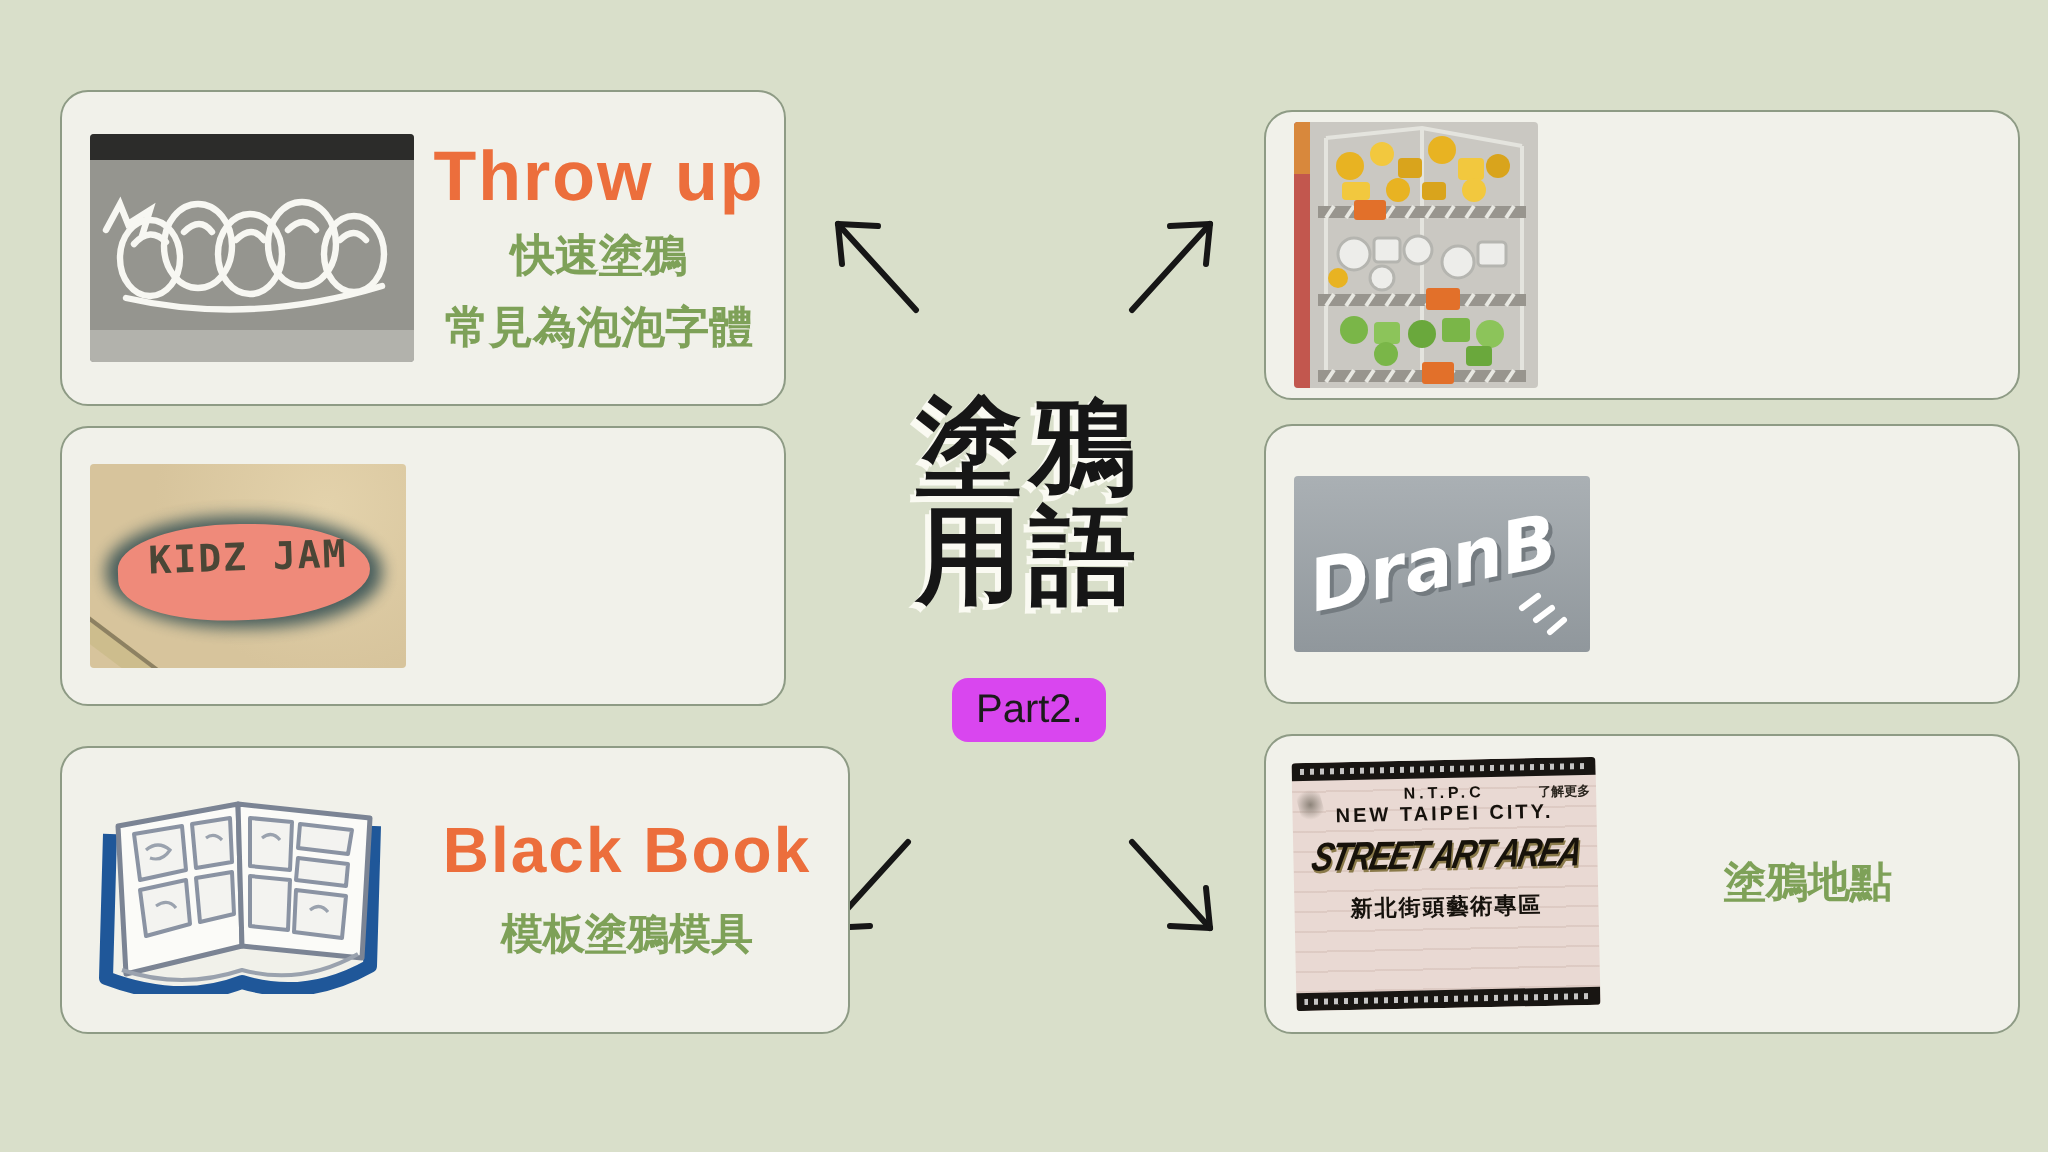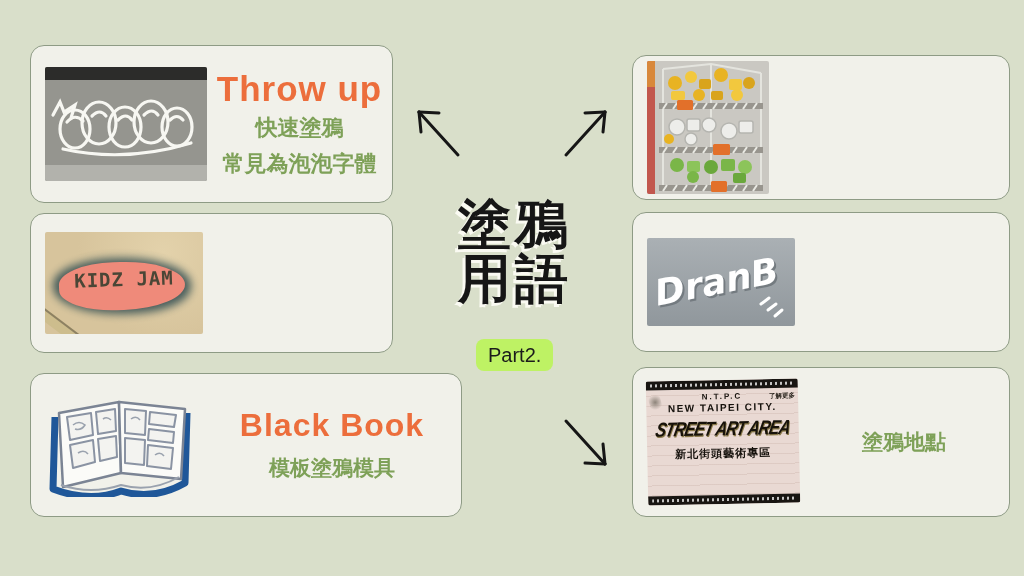--- a/index.html
+++ b/index.html
@@ -26,38 +26,38 @@
   .term{
     color:#ec6e3c;font-weight:bold;font-size:32px;line-height:1;
     letter-spacing:1px;white-space:nowrap;
   }
   .desc{
     color:#7ea158;font-weight:bold;font-size:21px;line-height:1.25;
     white-space:nowrap;
   }
   .card-throw-up  {left:30px;  top:45px;  width:363px; height:158px;}
   .card-stencil   {left:30px;  top:213px; width:363px; height:140px;}
-  .card-black-book{left:30px;  top:373px; width:432px; height:144px;}
+  .card-black-book{left:30px;  top:373px; width:395px; height:144px;}
   .card-caps      {left:632px; top:55px;  width:378px; height:145px;}
   .card-hand-style{left:632px; top:212px; width:378px; height:140px;}
   .card-stop      {left:632px; top:367px; width:378px; height:150px;}
   .card-throw-up .term{font-size:35px;}
   .card-caps .term,.card-stop .term{font-size:35px;}
   .card-throw-up .desc{font-size:22px;}
   .card-throw-up .txt{gap:8px;}
   
   .center-title{
     position:absolute;left:420px;top:196px;width:190px;text-align:center;
     color:#161616;font-weight:bold;font-size:53px;line-height:1.04;
     letter-spacing:4px;
     text-shadow:-3px 3px 0 #fafaf2,-1px 1px 0 #fafaf2;
   }
   .part-badge{
     position:absolute;left:476px;top:339px;
-    background:#bef264;color:#1b1b1b;border-radius:8px;
+    background:#d946ef;color:#1b1b1b;border-radius:8px;
     font-size:20px;padding:4px 12px;line-height:1.2;
   }
   
   .arrow{position:absolute;width:52px;height:58px;}
   
   .photo-throw{width:162px;height:114px;}
   
   .photo-stencil{
     width:158px;height:102px;background:#d7c49c;
     background-image:radial-gradient(circle at 75% 20%, #e3d2ab 0%, #d7c49c 60%);

